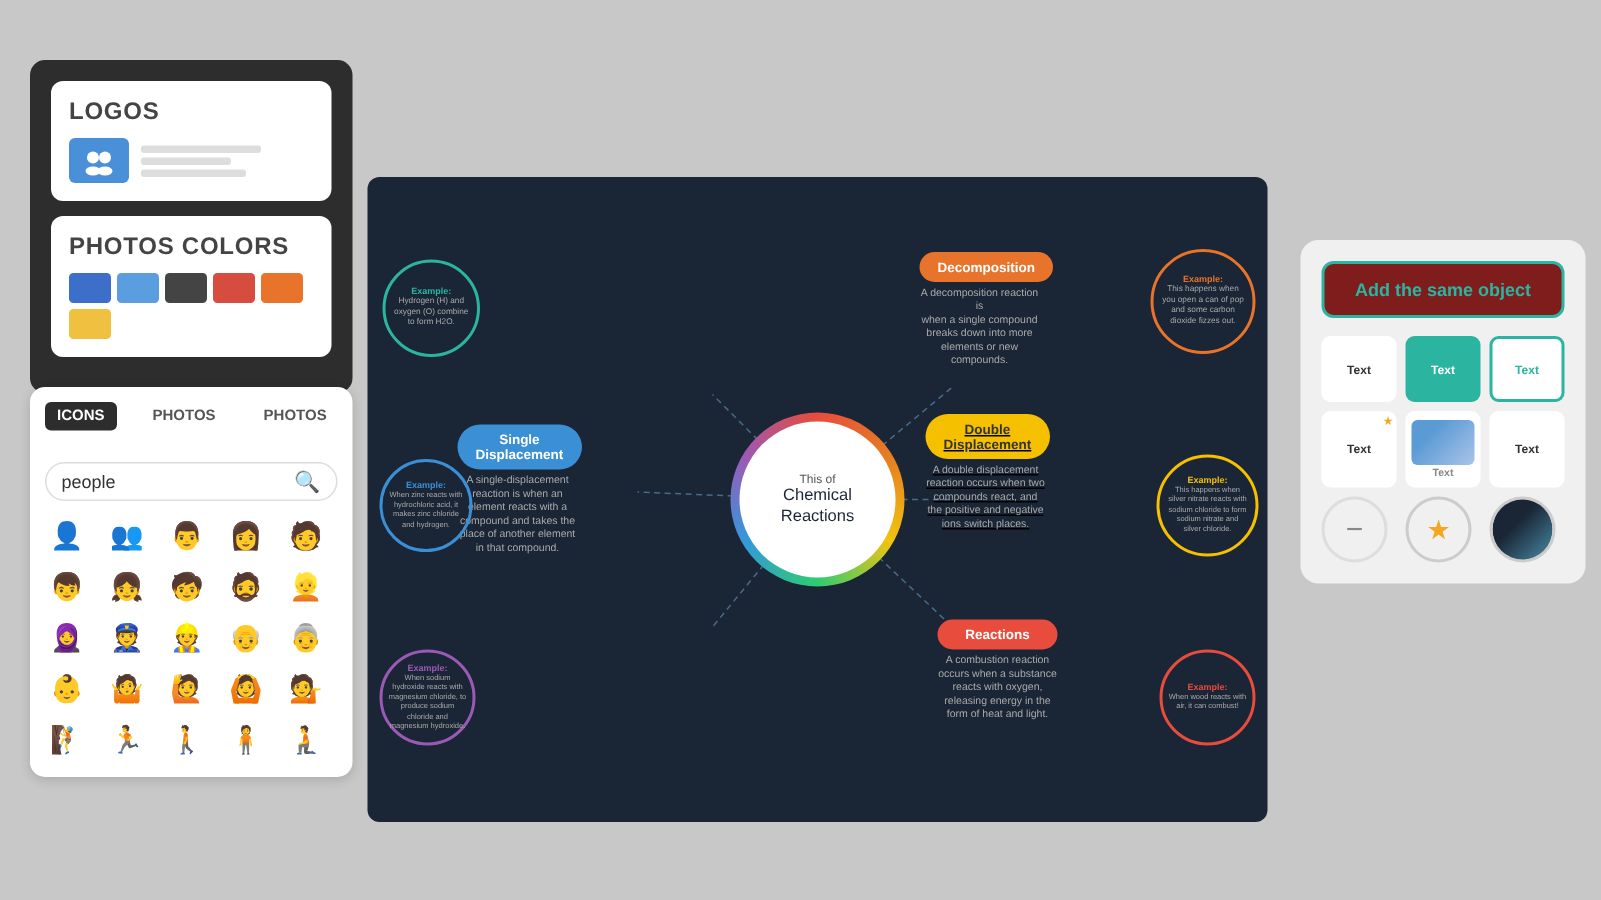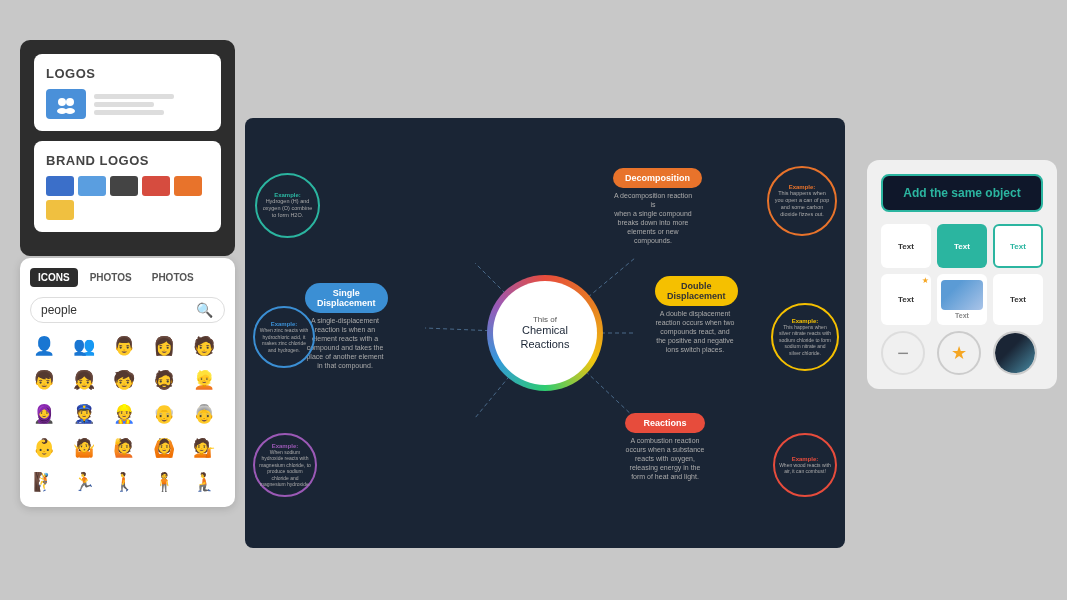--- a/index.html
+++ b/index.html
@@ -23,21 +23,21 @@
       padding: 14px;
       z-index: 10;
     }
     .left-panel-section {
       background: white;
       border-radius: 8px;
       padding: 12px;
       margin-bottom: 10px;
     }
     .section-label {
-      font-size: 13px;
+      font-size: 16px;
       font-weight: bold;
       color: #444;
       margin-bottom: 8px;
       letter-spacing: 0.5px;
     }
     .logo-row {
       display: flex;
       align-items: center;
       gap: 8px;
     }
@@ -78,22 +78,22 @@
       top: 258px;
       width: 215px;
       background: white;
       border-radius: 10px;
       padding: 10px;
       z-index: 10;
       box-shadow: 0 2px 8px rgba(0,0,0,0.15);
     }
     .tabs-row {
       display: flex;
-      gap: 4px;
-      margin-bottom: 10px;
+      gap: 16px;
+      margin-bottom: 21px;
     }
     .tab-btn {
       font-size: 10px;
       font-weight: bold;
       padding: 4px 8px;
       border-radius: 4px;
       border: none;
       cursor: pointer;
       color: #555;
       background: transparent;
@@ -226,21 +226,21 @@
       right: 10px;
       top: 160px;
       width: 190px;
       background: #f0f0f0;
       border-radius: 12px;
       padding: 14px;
       z-index: 10;
     }
     .add-same-btn {
       width: 100%;
-      background: #0f172a;
+      background: #7f1d1d;
       border: 2px solid #2bb5a0;
       border-radius: 8px;
       padding: 10px;
       font-size: 12px;
       font-weight: bold;
       color: #2bb5a0;
       cursor: pointer;
       text-align: center;
       margin-bottom: 12px;
     }
@@ -311,21 +311,21 @@
         </svg>
       </div>
       <div class="logo-lines">
         <div class="logo-line" style="width:80px;"></div>
         <div class="logo-line" style="width:60px;"></div>
         <div class="logo-line" style="width:70px;"></div>
       </div>
     </div>
   </div>
   <div class="left-panel-section">
-    <div class="section-label">BRAND LOGOS</div>
+    <div class="section-label">PHOTOS COLORS</div>
     <div class="brand-colors-row">
     <div class="color-swatch" style="background: rgb(59, 111, 201);"></div>
         <div class="color-swatch" style="background: rgb(90, 158, 224);"></div>
         <div class="color-swatch" style="background: rgb(68, 68, 68);"></div>
         <div class="color-swatch" style="background: rgb(214, 76, 63);"></div>
         <div class="color-swatch" style="background: rgb(232, 115, 43);"></div>
         <div class="color-swatch" style="background: rgb(240, 192, 64);"></div>
       </div>
   </div>
 </div>
@@ -403,21 +403,21 @@
     <div style="position:absolute;left:368px;top:50px;text-align:center;z-index:15;">
       <div class="node-label" style="background:#e8732b;">Decomposition</div>
       <div class="node-text">A decomposition reaction is<br>when a single compound<br>breaks down into more<br>elements or new compounds.</div>
     </div>
 
     <div style="position:absolute;left:60px;top:165px;text-align:center;z-index:15;max-width:110px;">
       <div class="node-label" style="background:#3b8fd4;white-space:nowrap;">Single<br>Displacement</div>
       <div class="node-text">A single-displacement reaction is when an element reacts with a compound and takes the place of another element in that compound.</div>
     </div>
 
-    <div style="position:absolute;left:410px;top:158px;text-align:center;z-index:15;max-width:115px;">
+    <div style="position:absolute;left:372px;top:158px;text-align:center;z-index:15;max-width:115px;text-decoration:underline;">
       <div class="node-label" style="background:#f5c000;color:#333;">Double<br>Displacement</div>
       <div class="node-text">A double displacement reaction occurs when two compounds react, and the positive and negative ions switch places.</div>
     </div>
 
 
     <div style="position:absolute;left:380px;top:295px;text-align:center;z-index:15;max-width:115px;">
       <div class="node-label" style="background:#e74c3c;">Reactions</div>
       <div class="node-text">A combustion reaction occurs when a substance reacts with oxygen, releasing energy in the form of heat and light.</div>
     </div>
 

